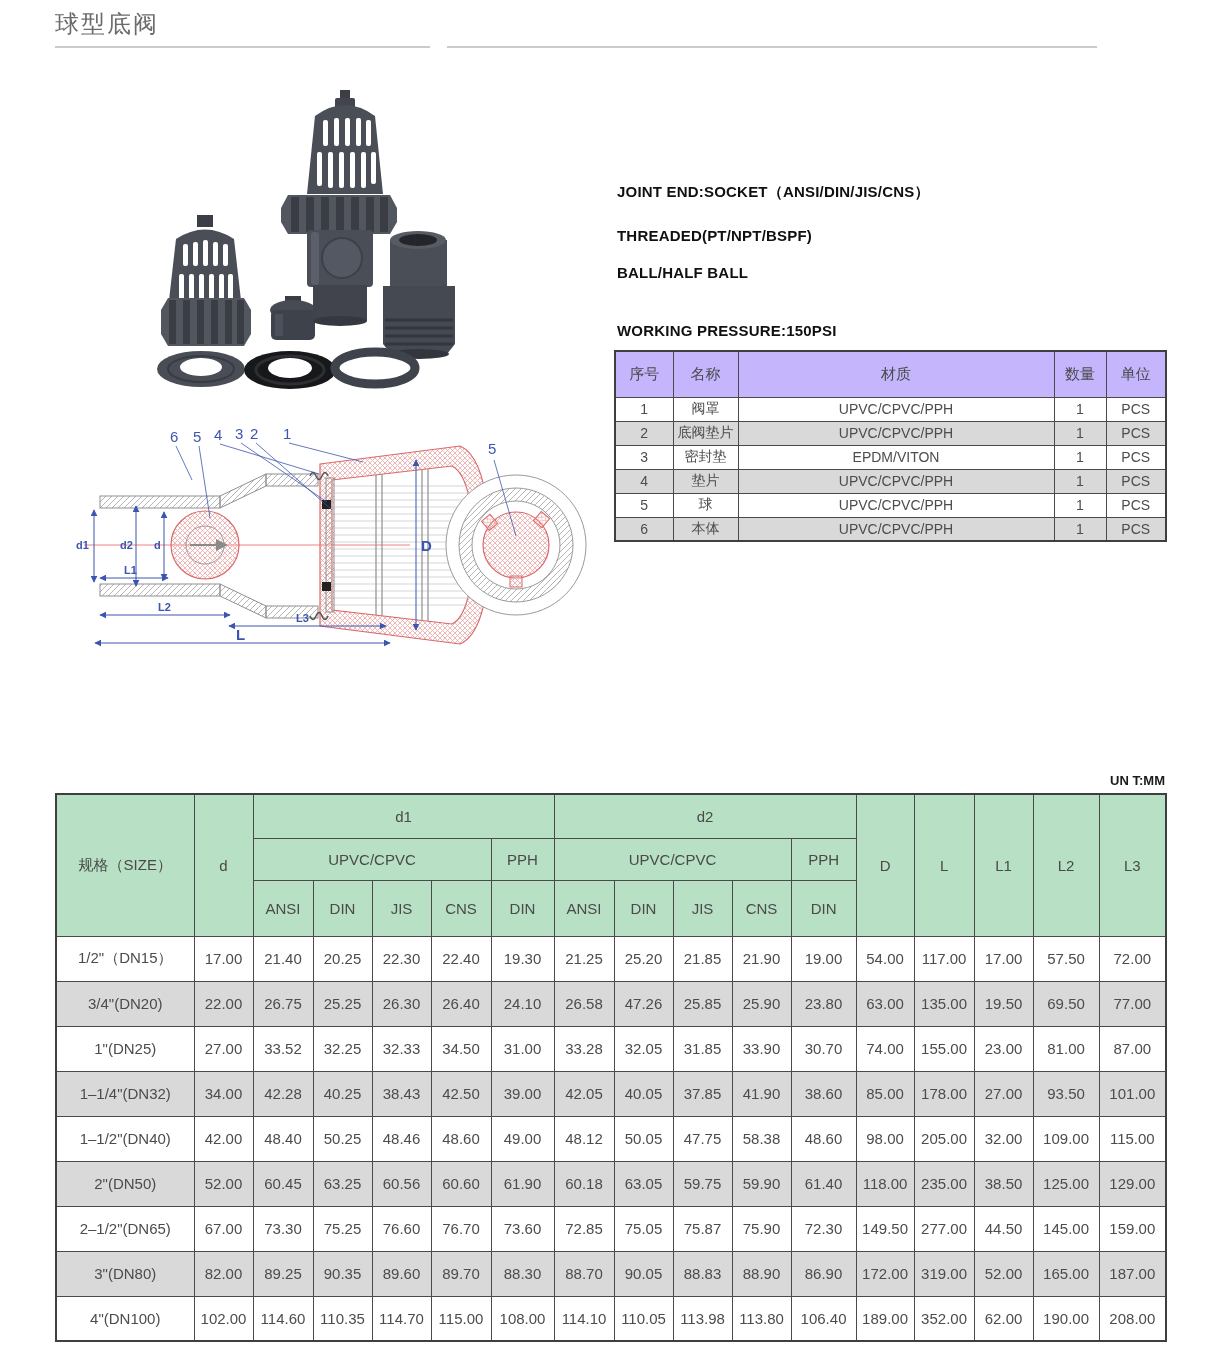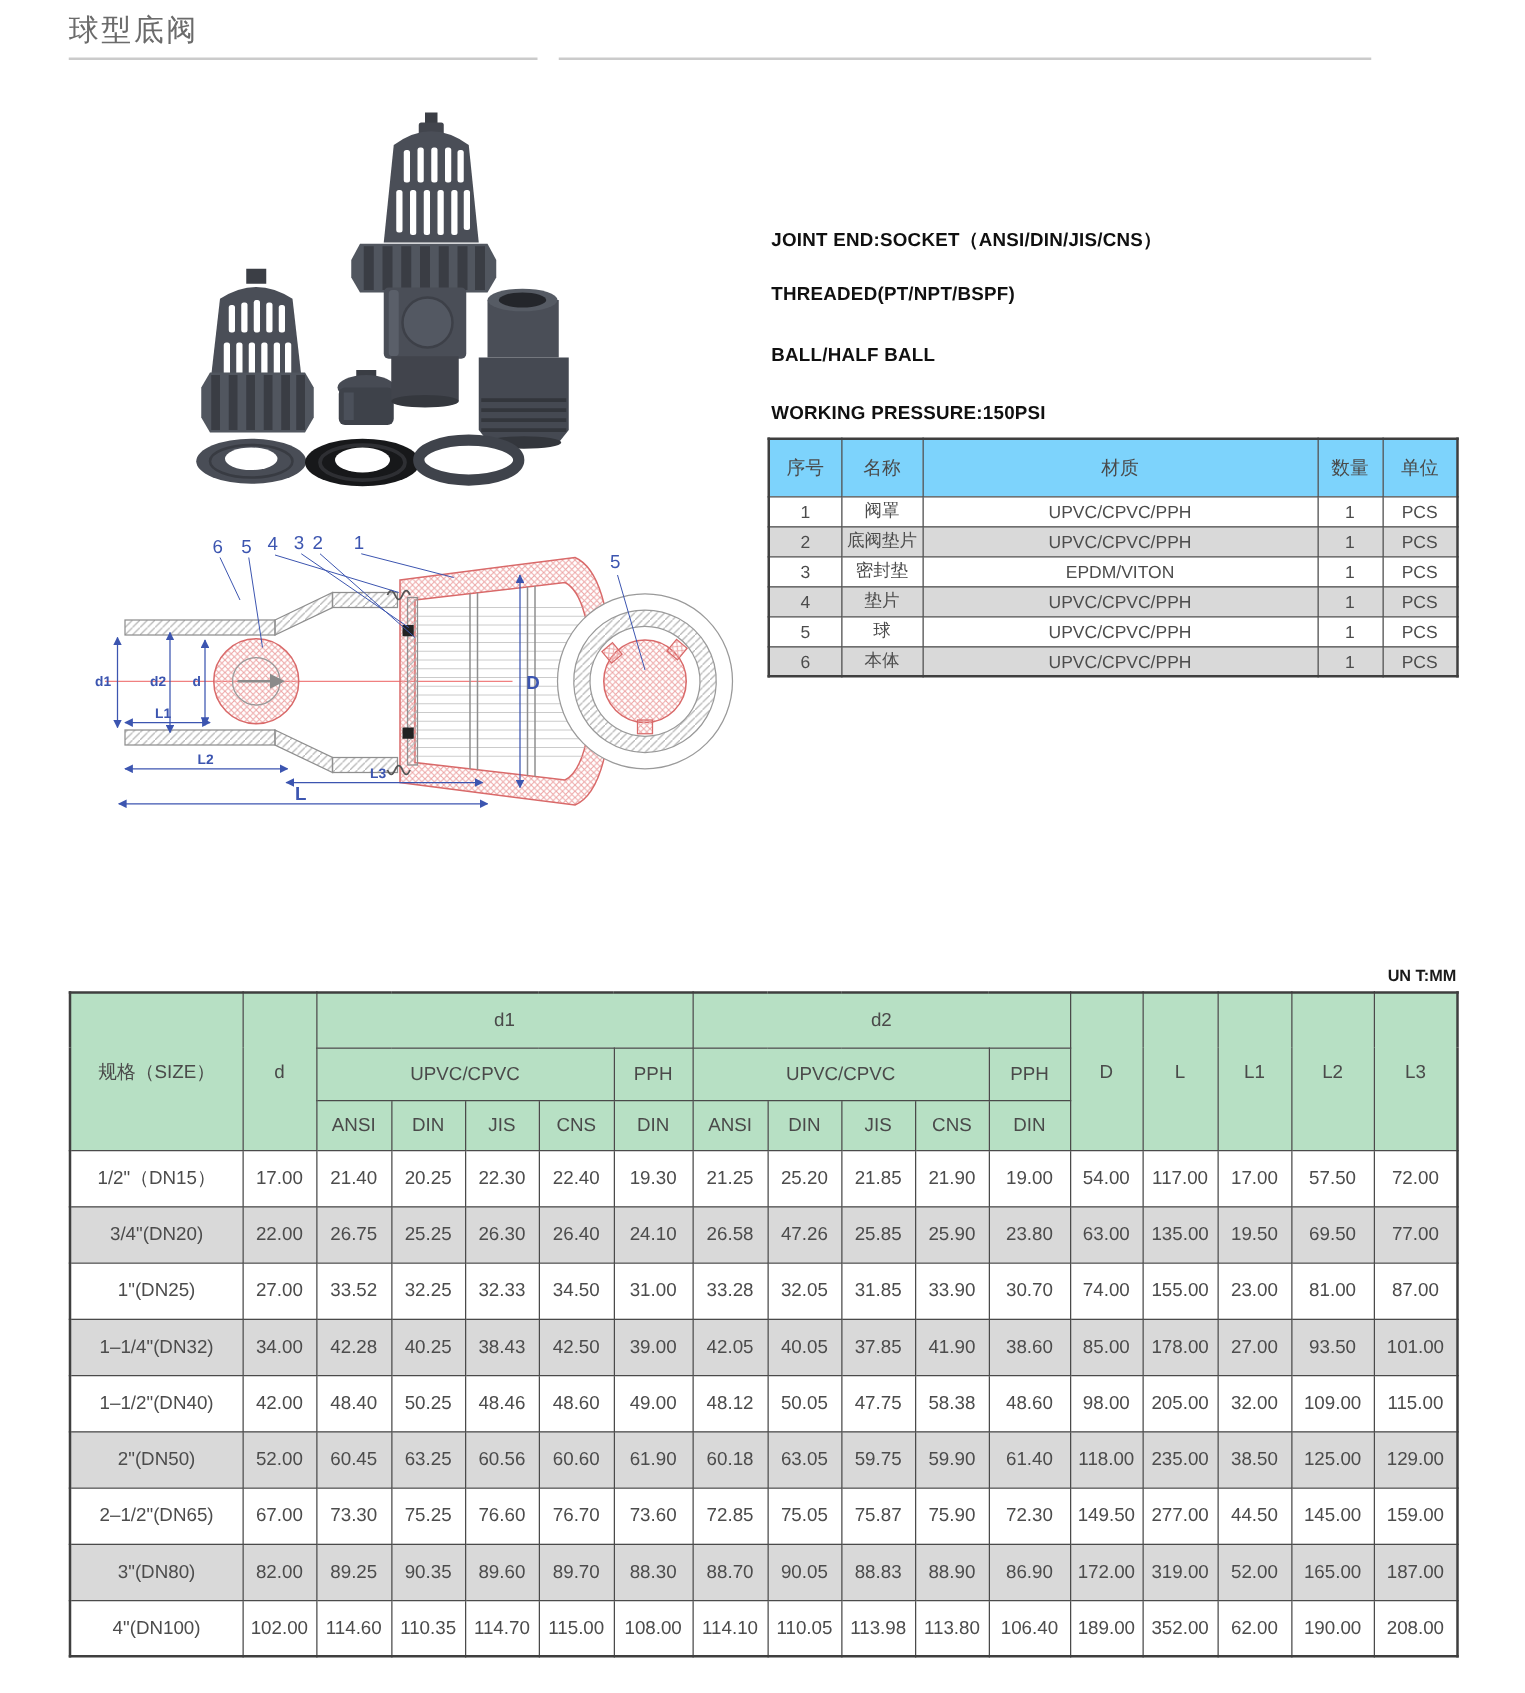--- a/index.html
+++ b/index.html
@@ -17,38 +17,38 @@
   .rule { position:absolute; top:46px; height:2px; background:#cbcbcb; }
   .rule-left { left:55px; width:375px; }
   .rule-right { left:447px; width:650px; }
 
   
   .photo { position:absolute; left:95px; top:82px; }
   .drawing { position:absolute; left:70px; top:418px; }
 
   
   .spec-line { position:absolute; left:617px; font-size:15px; font-weight:700; color:#101010; letter-spacing:0.2px; }
-  .spec-1 { top:183px; } .spec-2 { top:227px; } .spec-3 { top:264px;margin-top:12px; } .spec-4 { top:322px; }
+  .spec-1 { top:183px; } .spec-2 { top:227px; } .spec-3 { top:264px; } .spec-4 { top:322px; }
 
   
   table { border-collapse:collapse; table-layout:fixed; text-align:center; }
   .parts { position:absolute; left:614px; top:350px; width:551px; font-size:14px; color:#4c4c4c; border:2px solid #3f3f3f; }
-  .parts th { background:#7dd3fc; font-weight:400; font-size:15px; height:46px; border:1px solid #4a4a4a; color:#4a4a4a; }
+  .parts th { background:#c4b5fd; font-weight:400; font-size:15px; height:46px; border:1px solid #4a4a4a; color:#4a4a4a; }
   .parts td { height:24px; border:1px solid #4a4a4a; }
   tr.alt td { background:#d9d9d9; }
 
   
   .unit-note { position:absolute; left:1040px; top:773px; width:125px; text-align:right; font-size:13px; font-weight:700; color:#1a1a1a; }
 
   
   .dims { position:absolute; left:55px; top:793px; width:1110px; font-size:15px; color:#4c4c4c; border:2px solid #3f3f3f; }
   .dims th { background:#b7e0c4; font-weight:400; font-size:15px; border:1px solid #4a4a4a; color:#4a4a4a; }
   .dims thead tr.h1 th { height:44px; }
   .dims thead tr.h2 th { height:42px; }
-  .dims thead tr.h3 th { height:40px; }
+  .dims thead tr.h3 th { height:56px; }
   .dims td { height:45px; border:1px solid #4a4a4a; }
 </style>
 </head>
 <body>
 
 <div class="page">
 
   <div class="title-cn">球型底阀</div>
   <div class="rule rule-left"></div>
   <div class="rule rule-right"></div>

